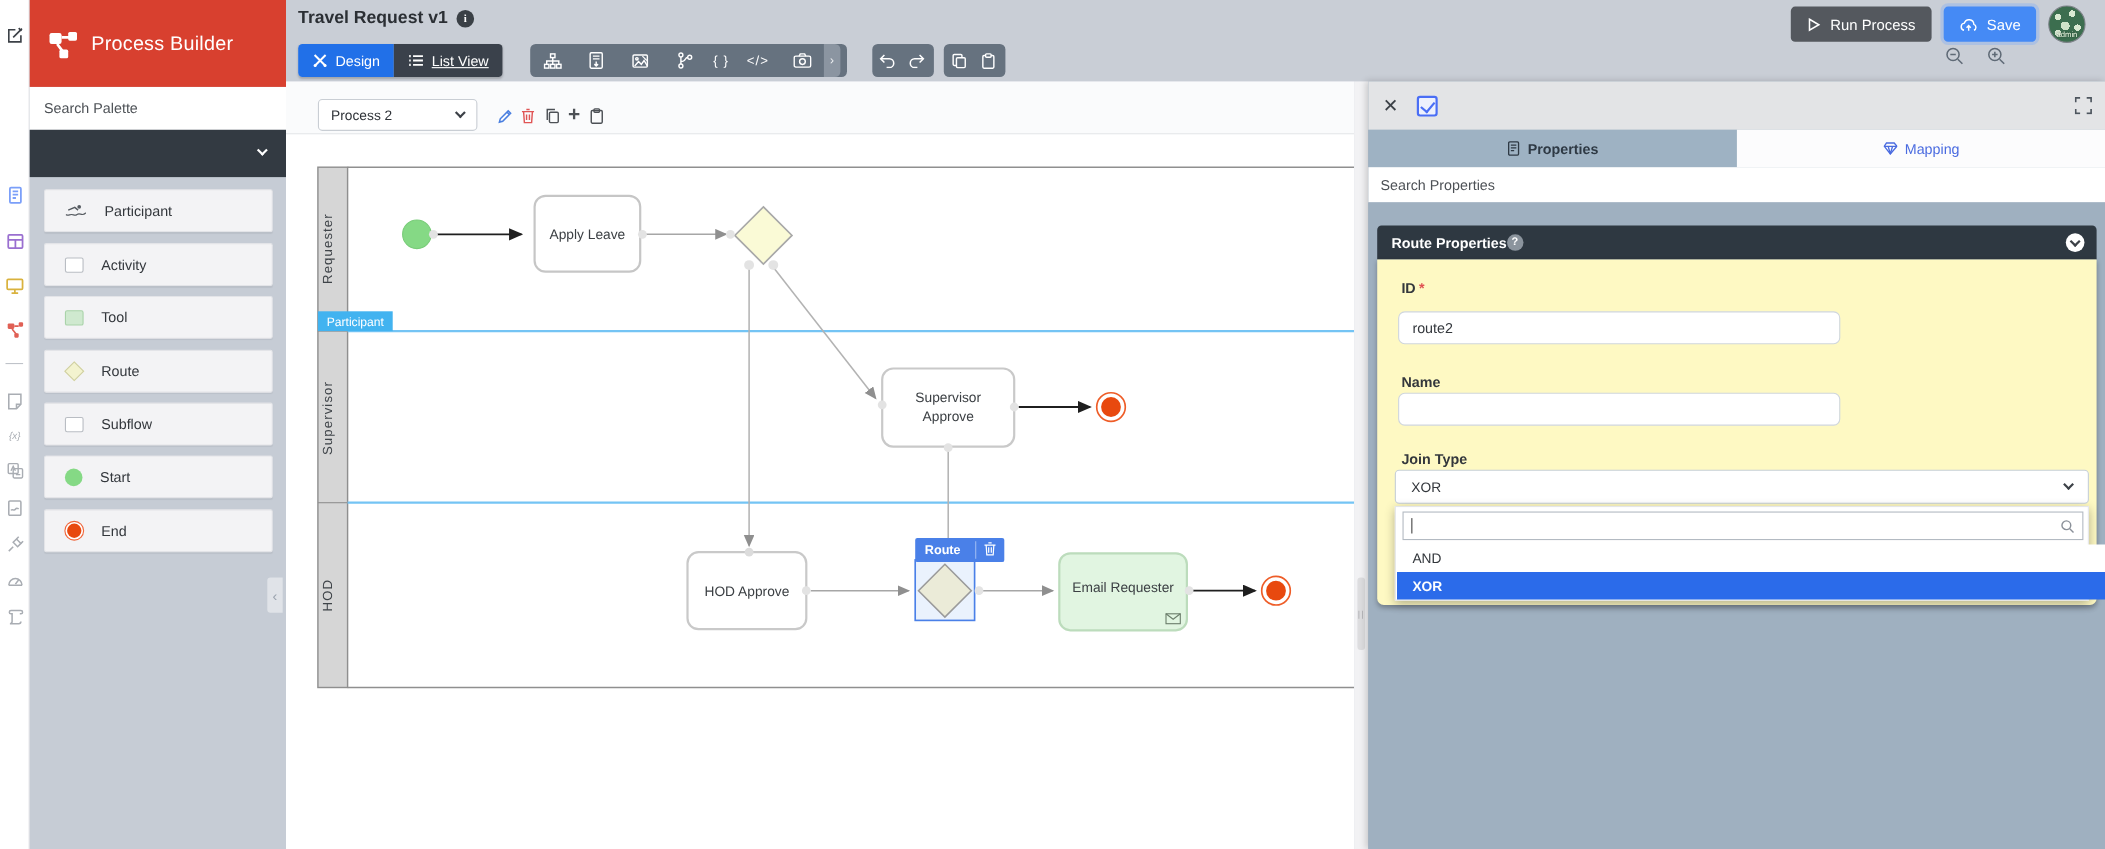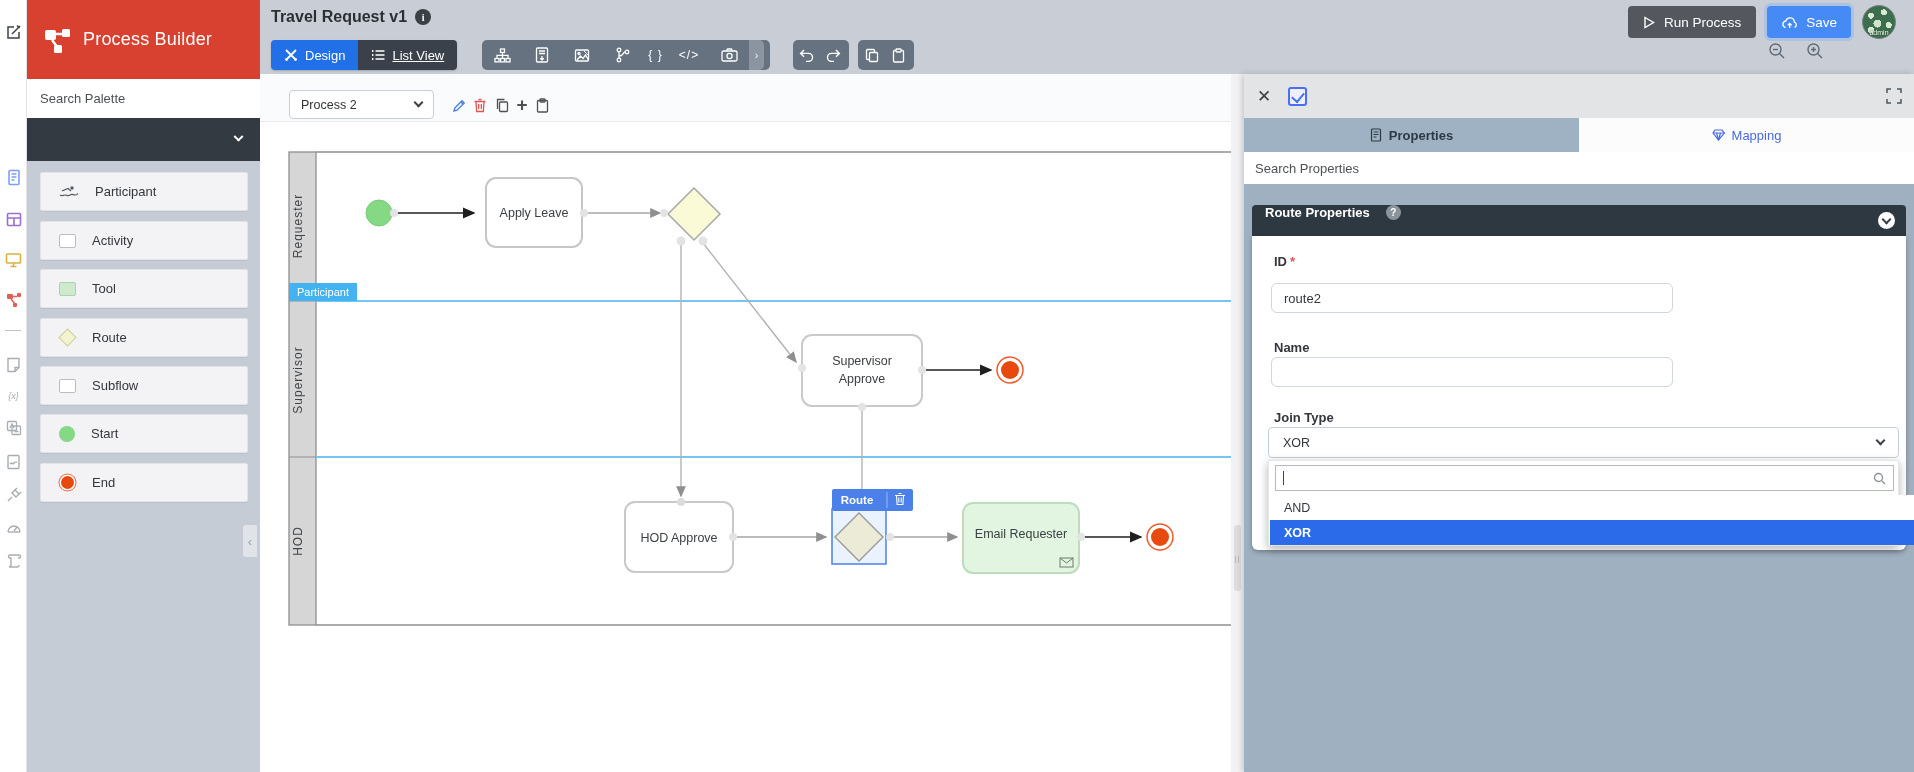--- a/index.html
+++ b/index.html
@@ -72,25 +72,25 @@
   #panel-checkbox::after { content:""; position:absolute; left:4px; top:1px; width:6px; height:10px; border-right:2px solid #4a6ef5; border-bottom:2px solid #4a6ef5; transform:rotate(40deg); }
   #panel-expand { position:absolute; right:12px; top:14px; color:#4d555e; }
   #panel-tabs { position:absolute; left:0; top:44px; width:670px; height:34px; display:flex; }
   .ptab { flex:1; display:flex; align-items:center; justify-content:center; gap:7px; font-size:13px; }
   #tab-properties { background:#9eb2c3; color:#2e3944; font-weight:bold; }
   #tab-mapping { background:#fcfcfd; color:#4a6be0; }
   #panel-search { position:absolute; left:0; top:78px; width:670px; height:32px; background:#fff; display:flex; align-items:center; }
   #panel-search input { border:none; outline:none; width:640px; margin-left:11px; font-size:13px; color:#4d7c0f; font-family:Liberation Sans, sans-serif; }
   #panel-search input::placeholder { color:#4d5156; }
   #panel-body { position:absolute; left:0; top:110px; width:670px; height:588px; background:#9fb0c0; }
-  #section-header { position:absolute; left:8px; top:21px; width:654px; height:31px; background:#2e3841; border-radius:4px 4px 0 0; display:flex; padding:0 13px; gap:16px; color:#fff; }
+  #section-header { position:absolute; left:8px; top:21px; width:654px; height:31px; background:#2e3841; border-radius:4px 4px 0 0; display:flex; align-items:center; padding:0 13px; gap:0; color:#fff; }
   #section-title { font-size:13px; font-weight:bold; }
   .help-badge { width:15px; height:15px; border-radius:50%; background:#8b949d; color:#fff; font-size:10px; font-weight:bold; display:flex; align-items:center; justify-content:center; }
   #section-chevron { position:absolute; right:11px; top:7px; width:17px; height:17px; background:#fff; border-radius:50%; display:flex; align-items:center; justify-content:center; padding-top:0px; }
-  #prop-card { position:absolute; left:8px; top:52px; width:654px; height:314px; background:#ffffff; border-radius:0 0 6px 6px; box-shadow:0 2px 5px rgba(0,0,0,.28); }
+  #prop-card { position:absolute; left:8px; top:52px; width:654px; height:314px; background:#fef9c3; border-radius:0 0 6px 6px; box-shadow:0 2px 5px rgba(0,0,0,.28); }
   .fld-label { position:absolute; left:22px; font-size:13px; font-weight:bold; color:#33373c; }
   .fld-label .req { color:#e05252; margin-left:3px; font-weight:bold; }
   .fld-input { position:absolute; left:19px; width:402px; height:30px; background:#fff; border:1px solid #cfd6dd; border-radius:6px; font-size:13px; color:#33373c; padding:0 12px; outline:none; font-family:inherit; }
   #join-select { position:absolute; left:16px; top:191px; width:631px; height:31px; background:#fff; border:1px solid #c6cfd8; border-radius:4px; display:flex; align-items:center; justify-content:space-between; padding:0 14px; }
   #join-select span { font-size:12.5px; color:#33373c; }
   #join-dropdown { position:absolute; left:16px; top:224px; width:631px; height:86px; background:#fff; box-shadow:0 3px 9px rgba(0,0,0,.3); border:1px solid #e4e6e9; }
   #dd-search { position:absolute; left:6px; top:4px; width:619px; height:26px; border:1px solid #b3bac2; display:flex; align-items:center; justify-content:space-between; padding:0 7px; background:#fff; }
   #dd-search input { border:none; outline:none; flex:1; font-size:12px; font-family:inherit; color:#333; border-left:1px solid #444; height:14px; padding-left:1px; }
   .dd-option { position:absolute; left:1px; width:681px; height:25px; display:flex; align-items:center; padding-left:14px; font-size:12.5px; color:#33373c; background:#fff; }
   #dd-option-xor { background:#2b6bea; color:#fff; font-weight:bold; }

